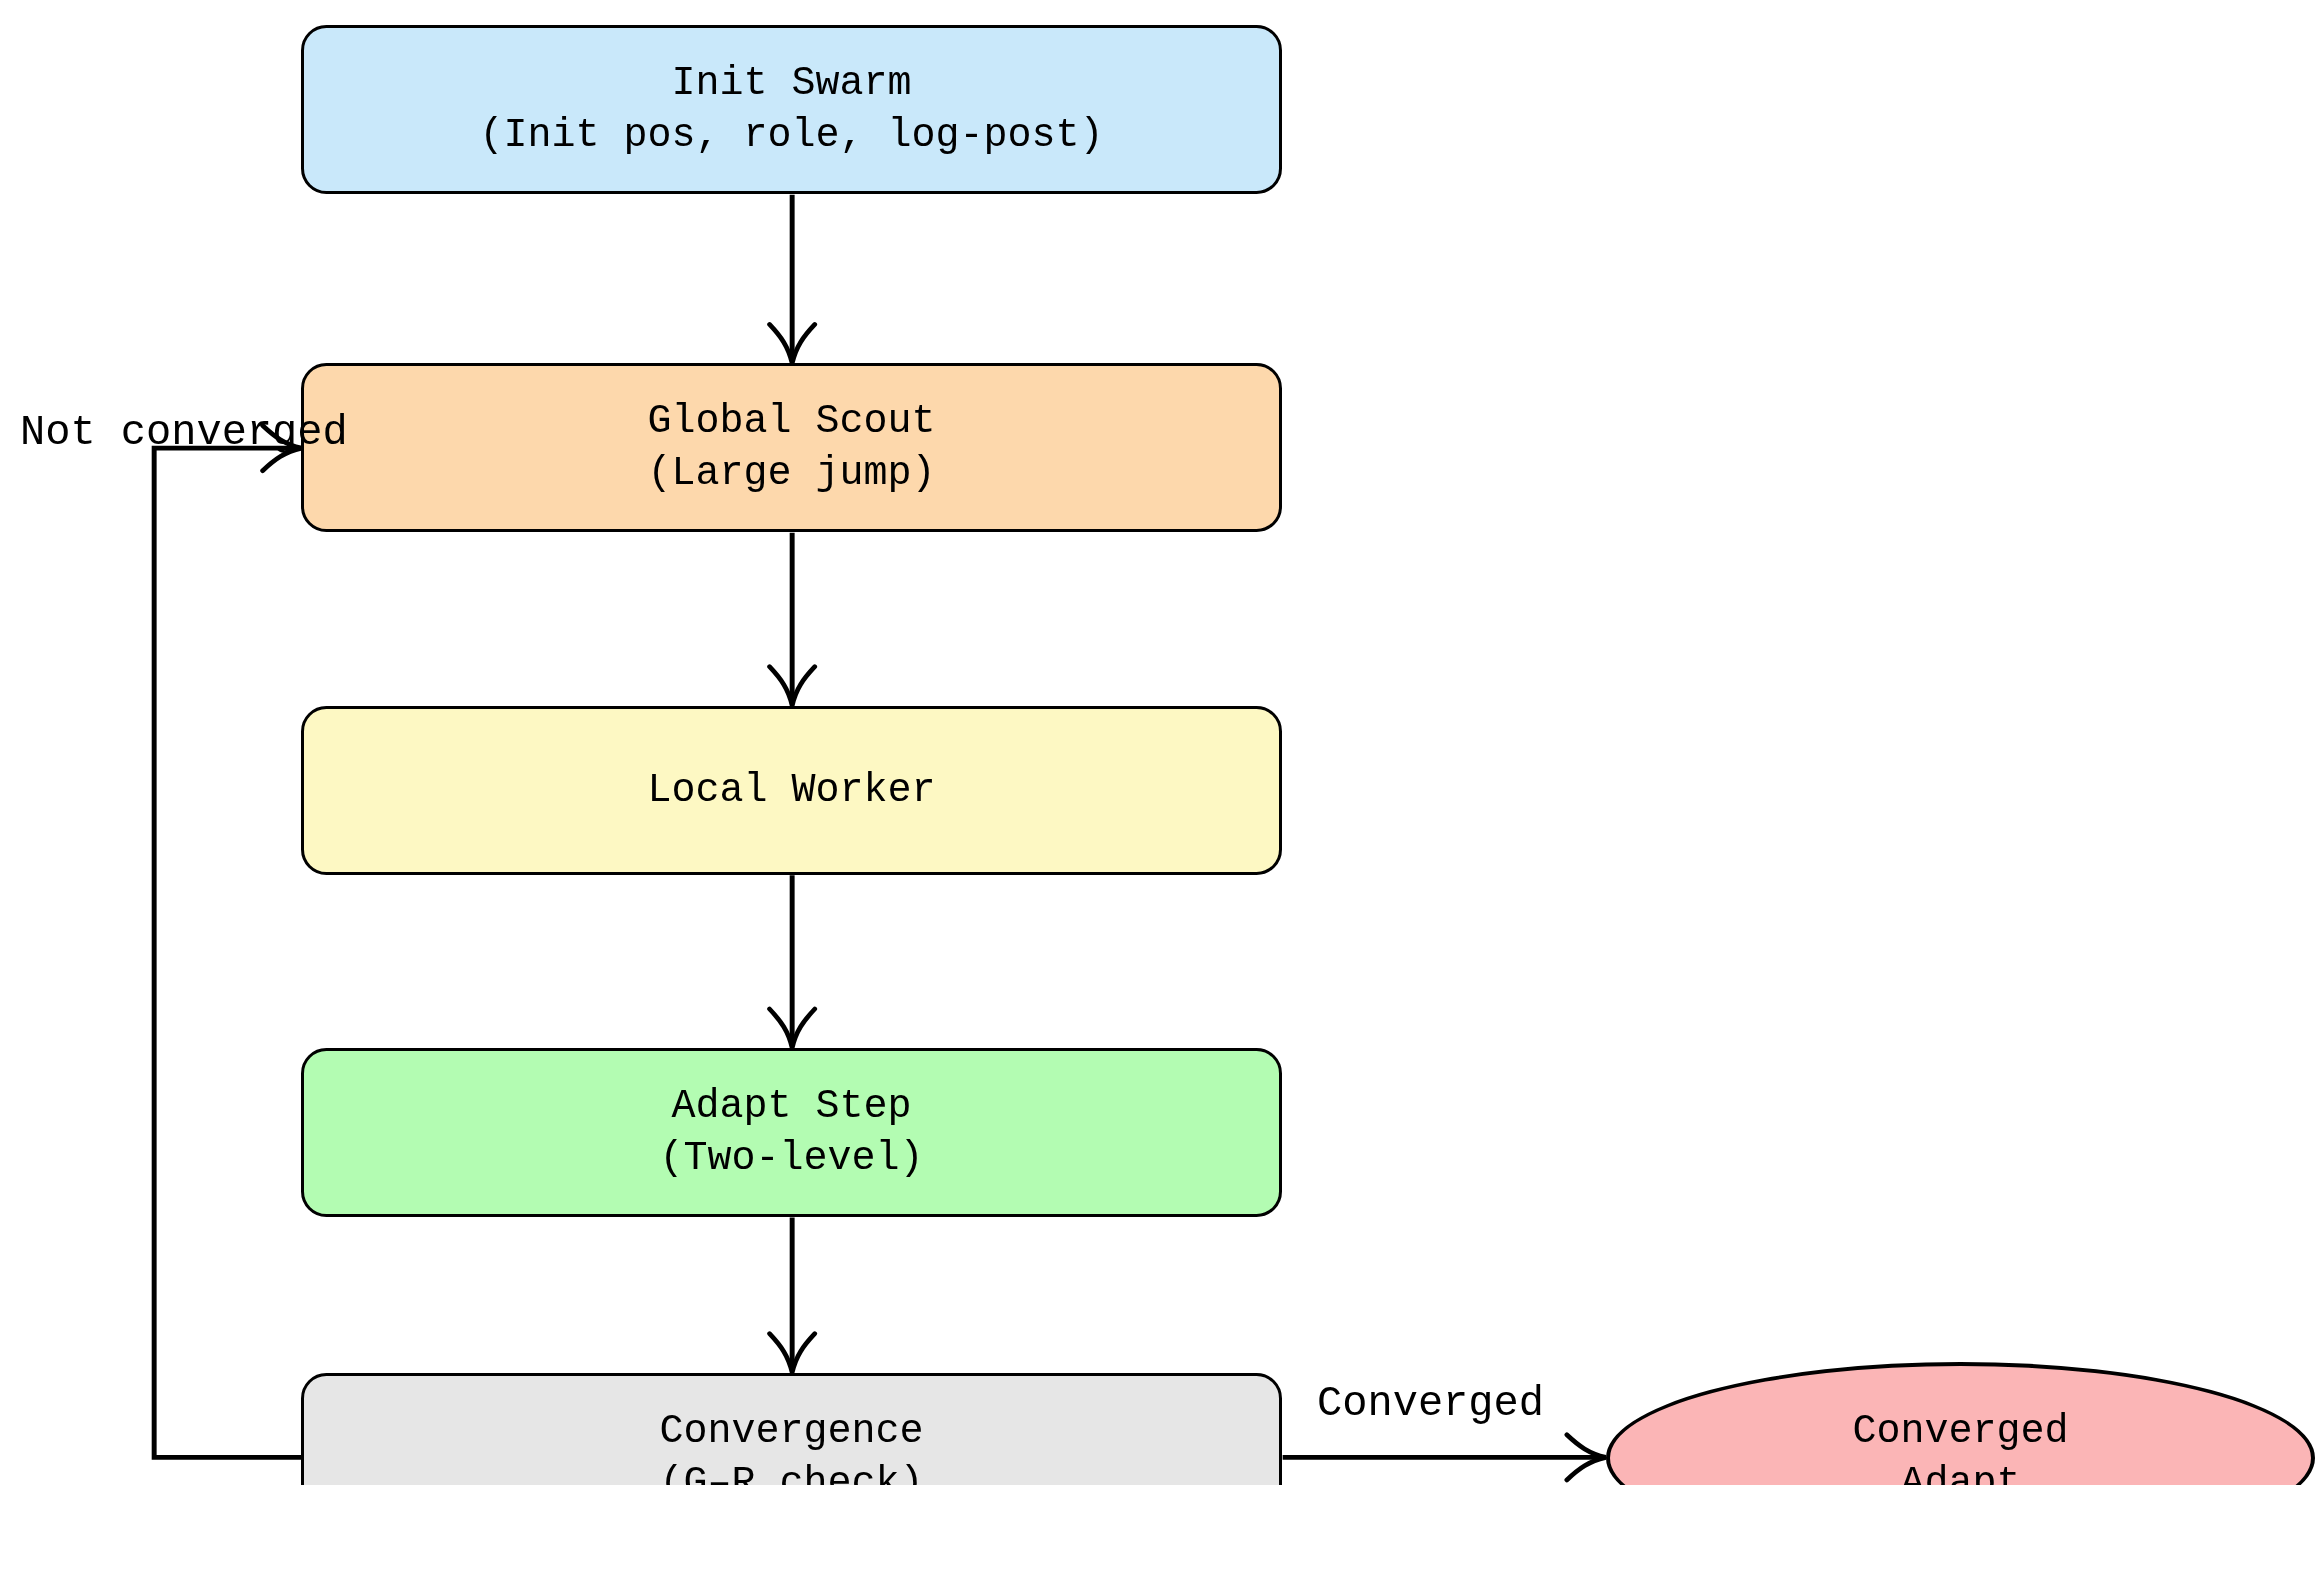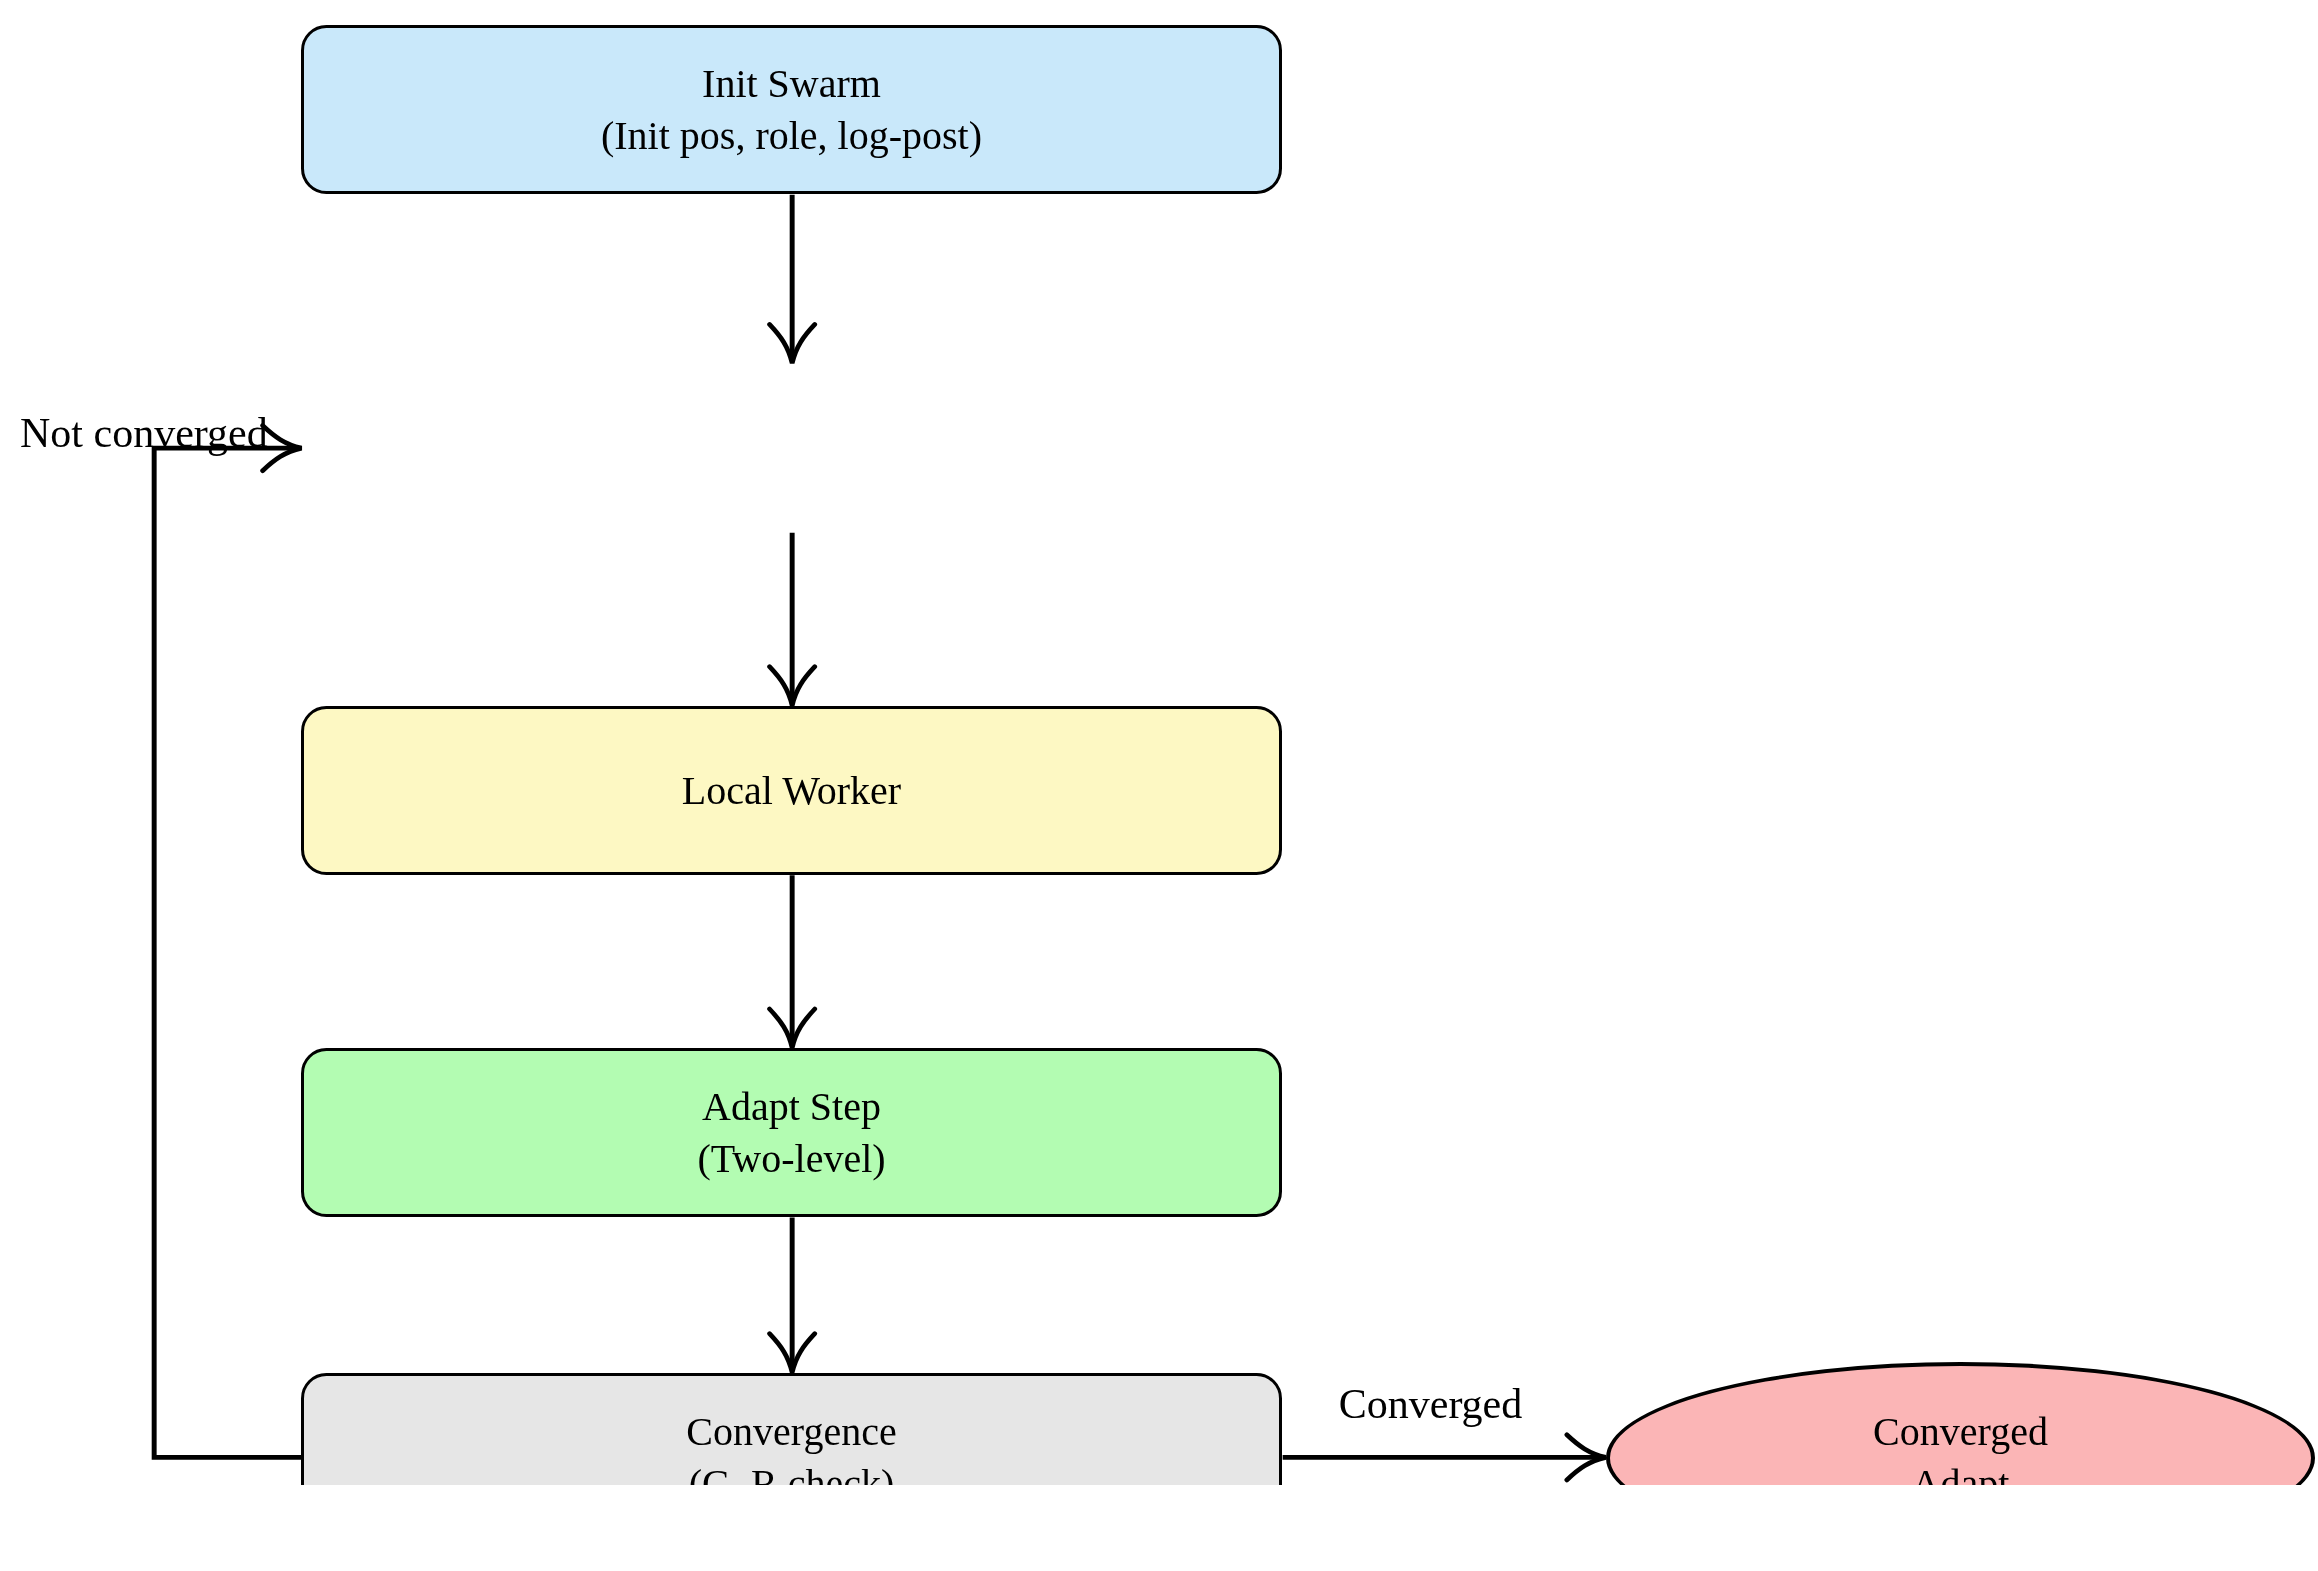--- a/index.html
+++ b/index.html
@@ -1,20 +1,20 @@
 <!DOCTYPE html>
 <html style="font-size:11.3px"><head>
 <meta charset="utf-8">
 <style>
   html,body{margin:0;padding:0;background:#ffffff;}
   .canvas{
     position:relative;
     width:2319px;height:1485px;
     background:#ffffff;
-    font-family:Liberation Serif, serif;
+    font-family:Liberation Mono, monospace;
     color:#000;
     overflow:hidden;
   }
   svg.edges{position:absolute;left:0;top:0;z-index:1;}
   .edge-line{stroke:#000;stroke-width:7;fill:none;}
   .node{
     position:absolute;z-index:2;
     display:flex;flex-direction:column;align-items:center;justify-content:center;
     text-align:center;box-sizing:border-box;
   }
@@ -56,20 +56,24 @@
     <path class="edge-line" d="M 1122 1725 L 1122 1934" marker-end="url(#arrowhead)"></path>
     <path class="edge-line" d="M 1817 2065 L 2264 2065" marker-end="url(#arrowhead)"></path>
     <path class="edge-line" d="M 427 2065 L 218 2065 L 218 635 L 416 635" marker-end="url(#arrowhead)"></path>
   </svg>
 
   <div class="node box" id="node-0" style="background-color: rgb(201, 232, 250);">
     <div class="line">Init Swarm</div>
     <div class="line">(Init pos, role, log-post)</div>
   </div>
 
+  <div class="node box" id="node-1" style="background-color: rgb(253, 216, 172);">
+    <div class="line">Global Scout</div>
+    <div class="line">(Large jump)</div>
+  </div>
 
   <div class="node box" id="node-2" style="background-color: rgb(253, 248, 195);">
     <div class="line">Local Worker</div>
   </div>
 
   <div class="node box" id="node-4" style="background-color: rgb(230, 230, 230);">
     <div class="line">Convergence</div>
     <div class="line">(G–R check)</div>
   </div>
 

